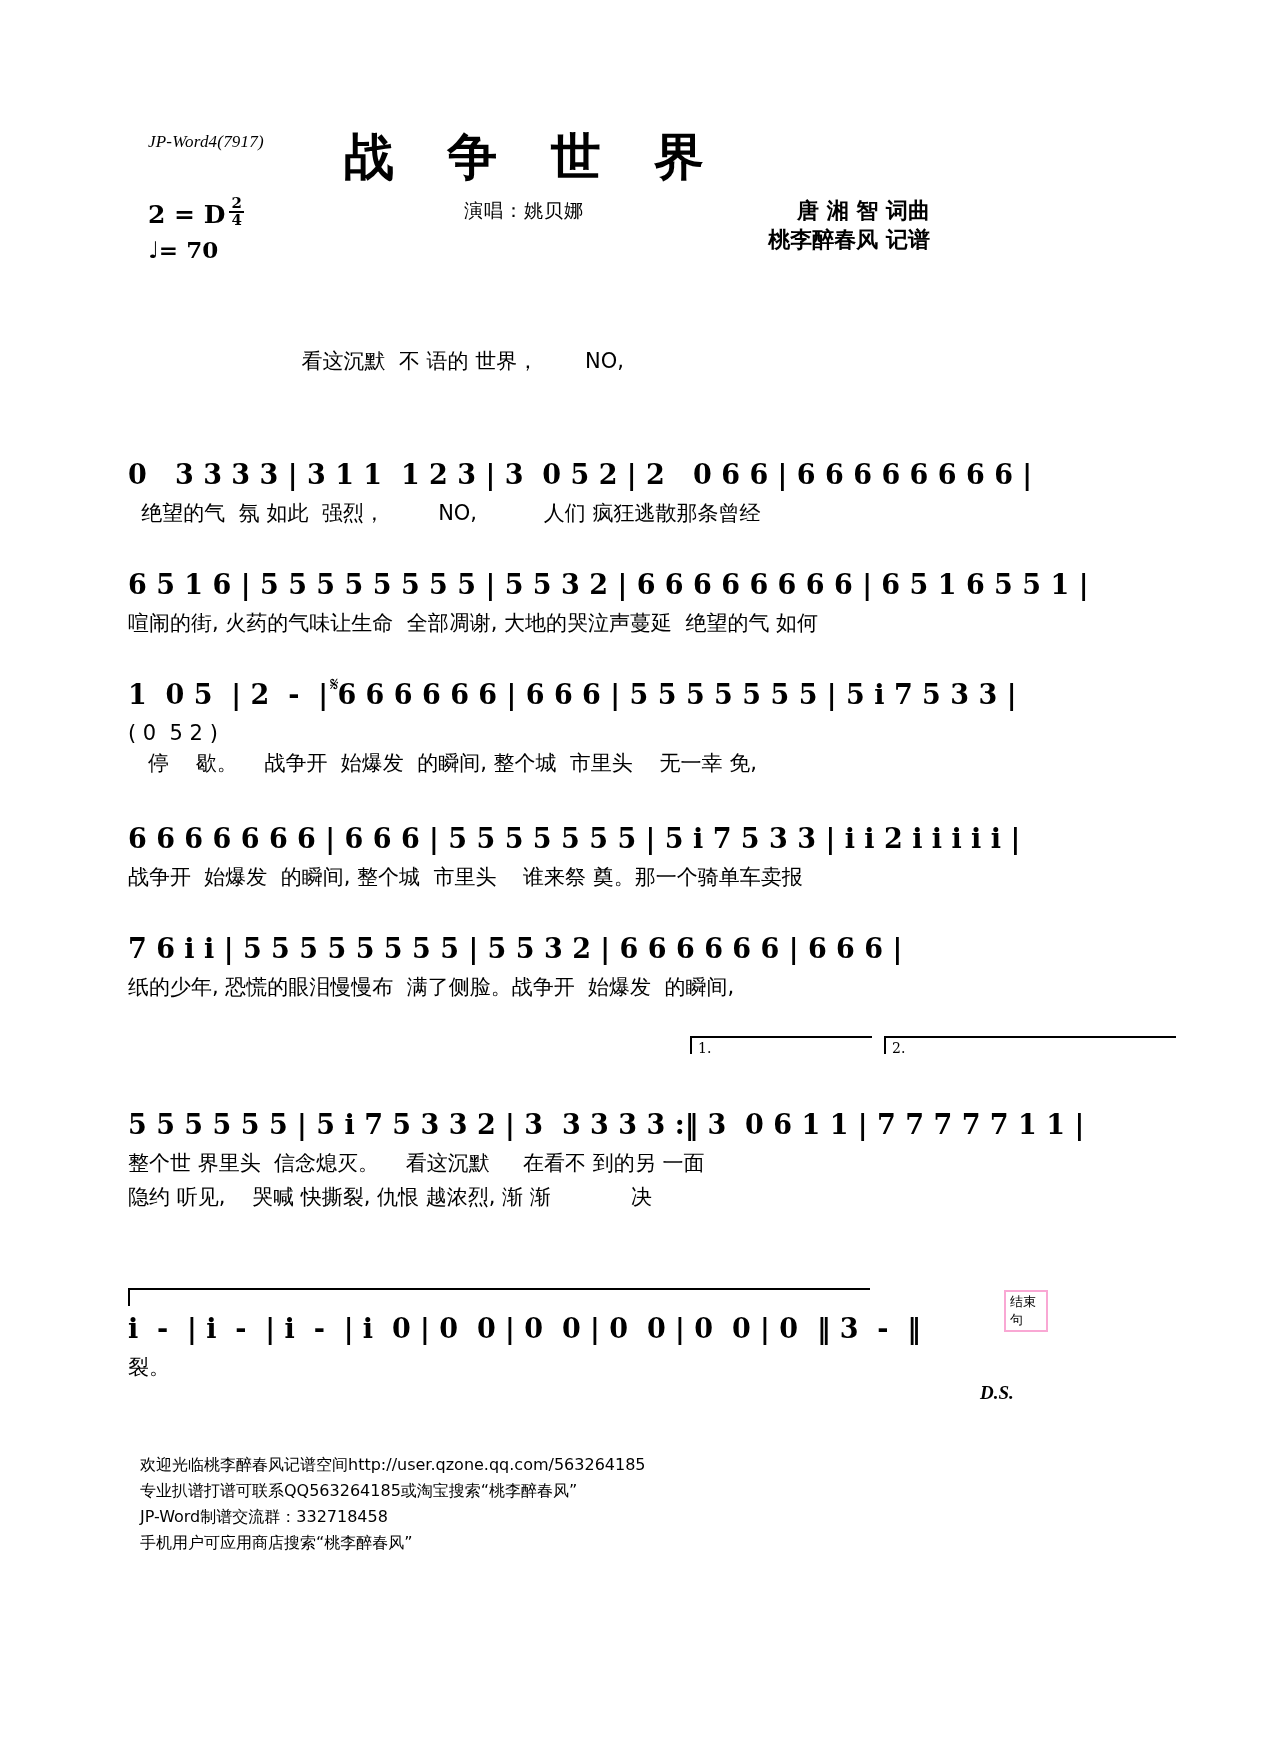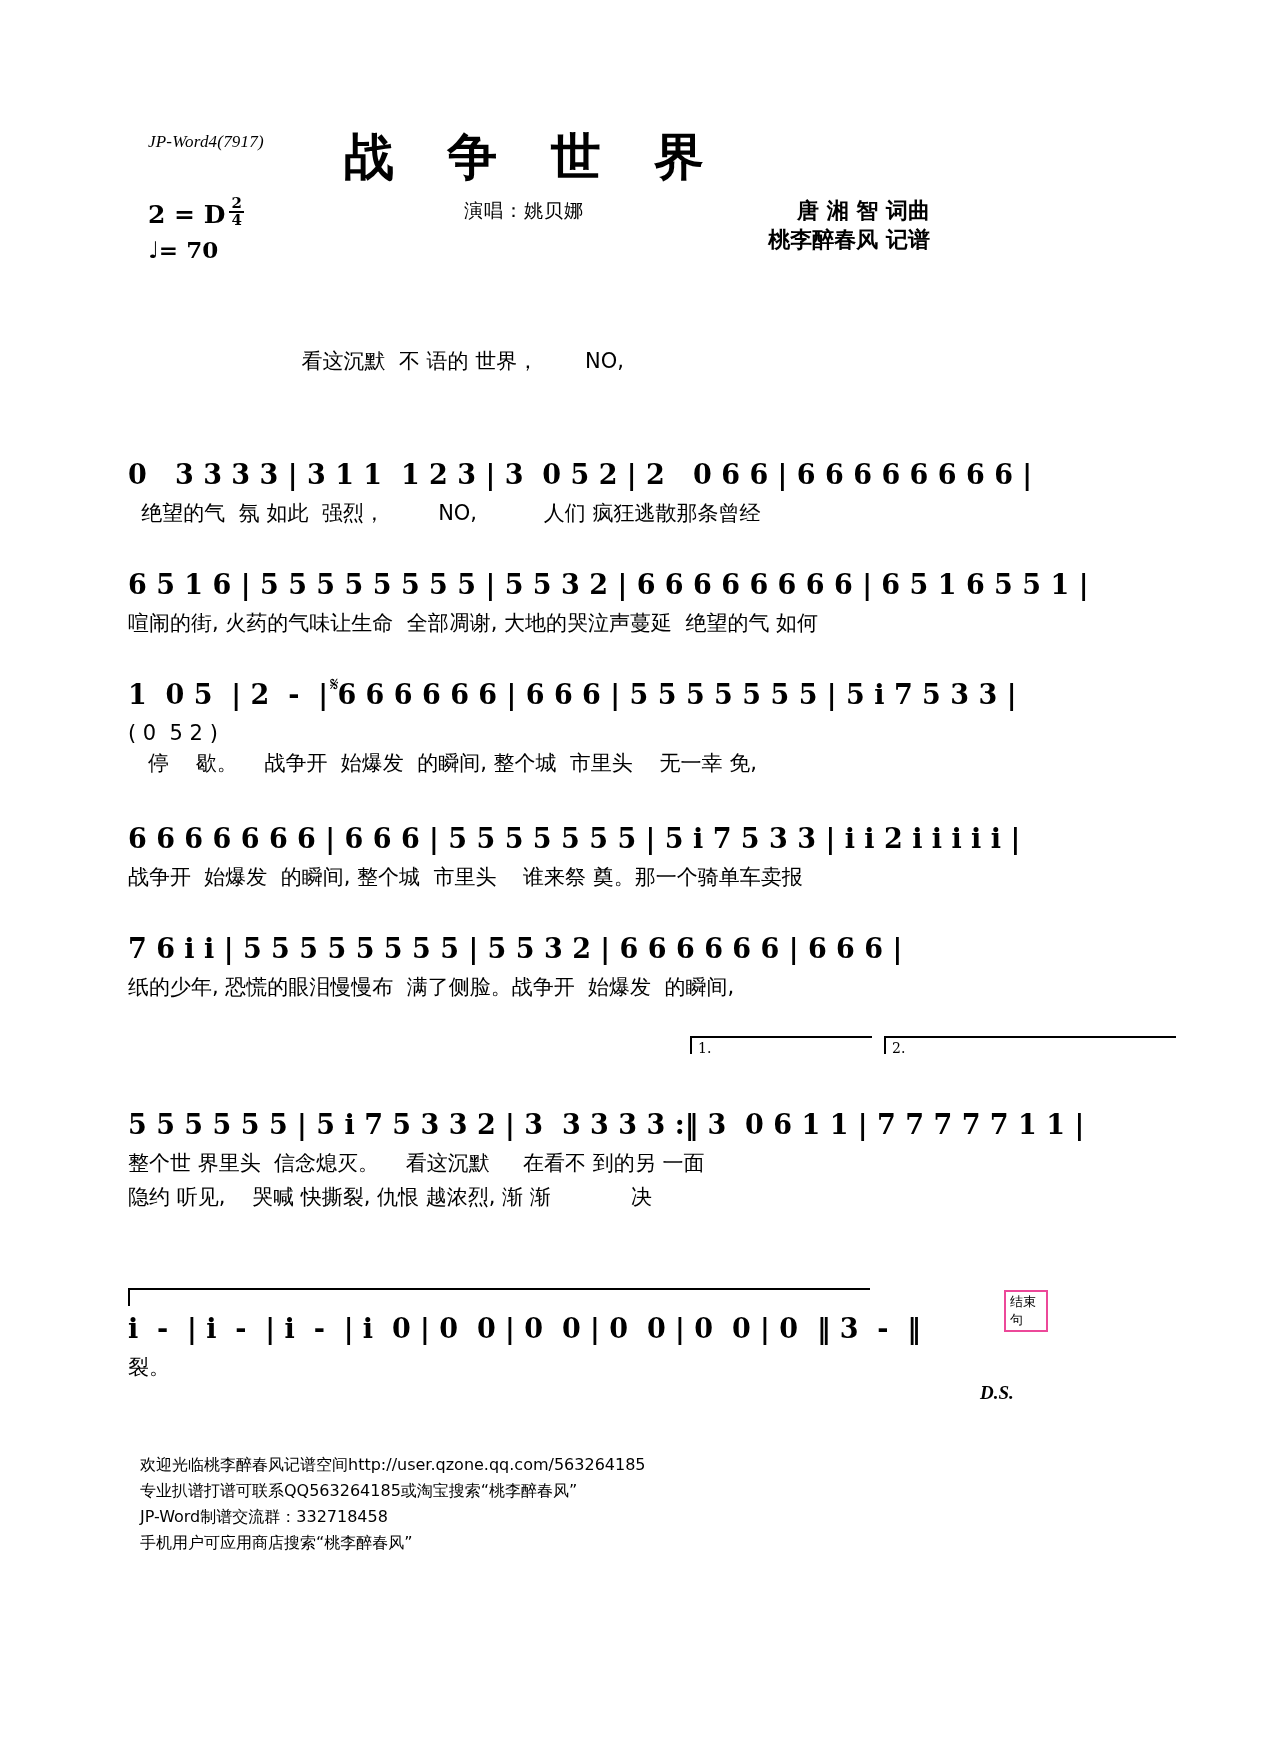--- a/index.html
+++ b/index.html
@@ -117,21 +117,21 @@
   }
   .dsmark {
     position: absolute;
     font-family: "Liberation Serif", serif;
     font-style: italic;
     font-weight: bold;
     font-size: 19px;
   }
   .endbox {
     position: absolute;
-    border: 2px solid #ec4899;
+    border: 2px solid #f9a8d4;
     font-family: "DejaVu Sans", sans-serif;
     font-size: 13px;
     padding: 1px 4px;
   }
   .bracket {
     position: absolute;
     border-top: 2px solid #000;
     border-left: 2px solid #000;
     height: 16px;
   }

